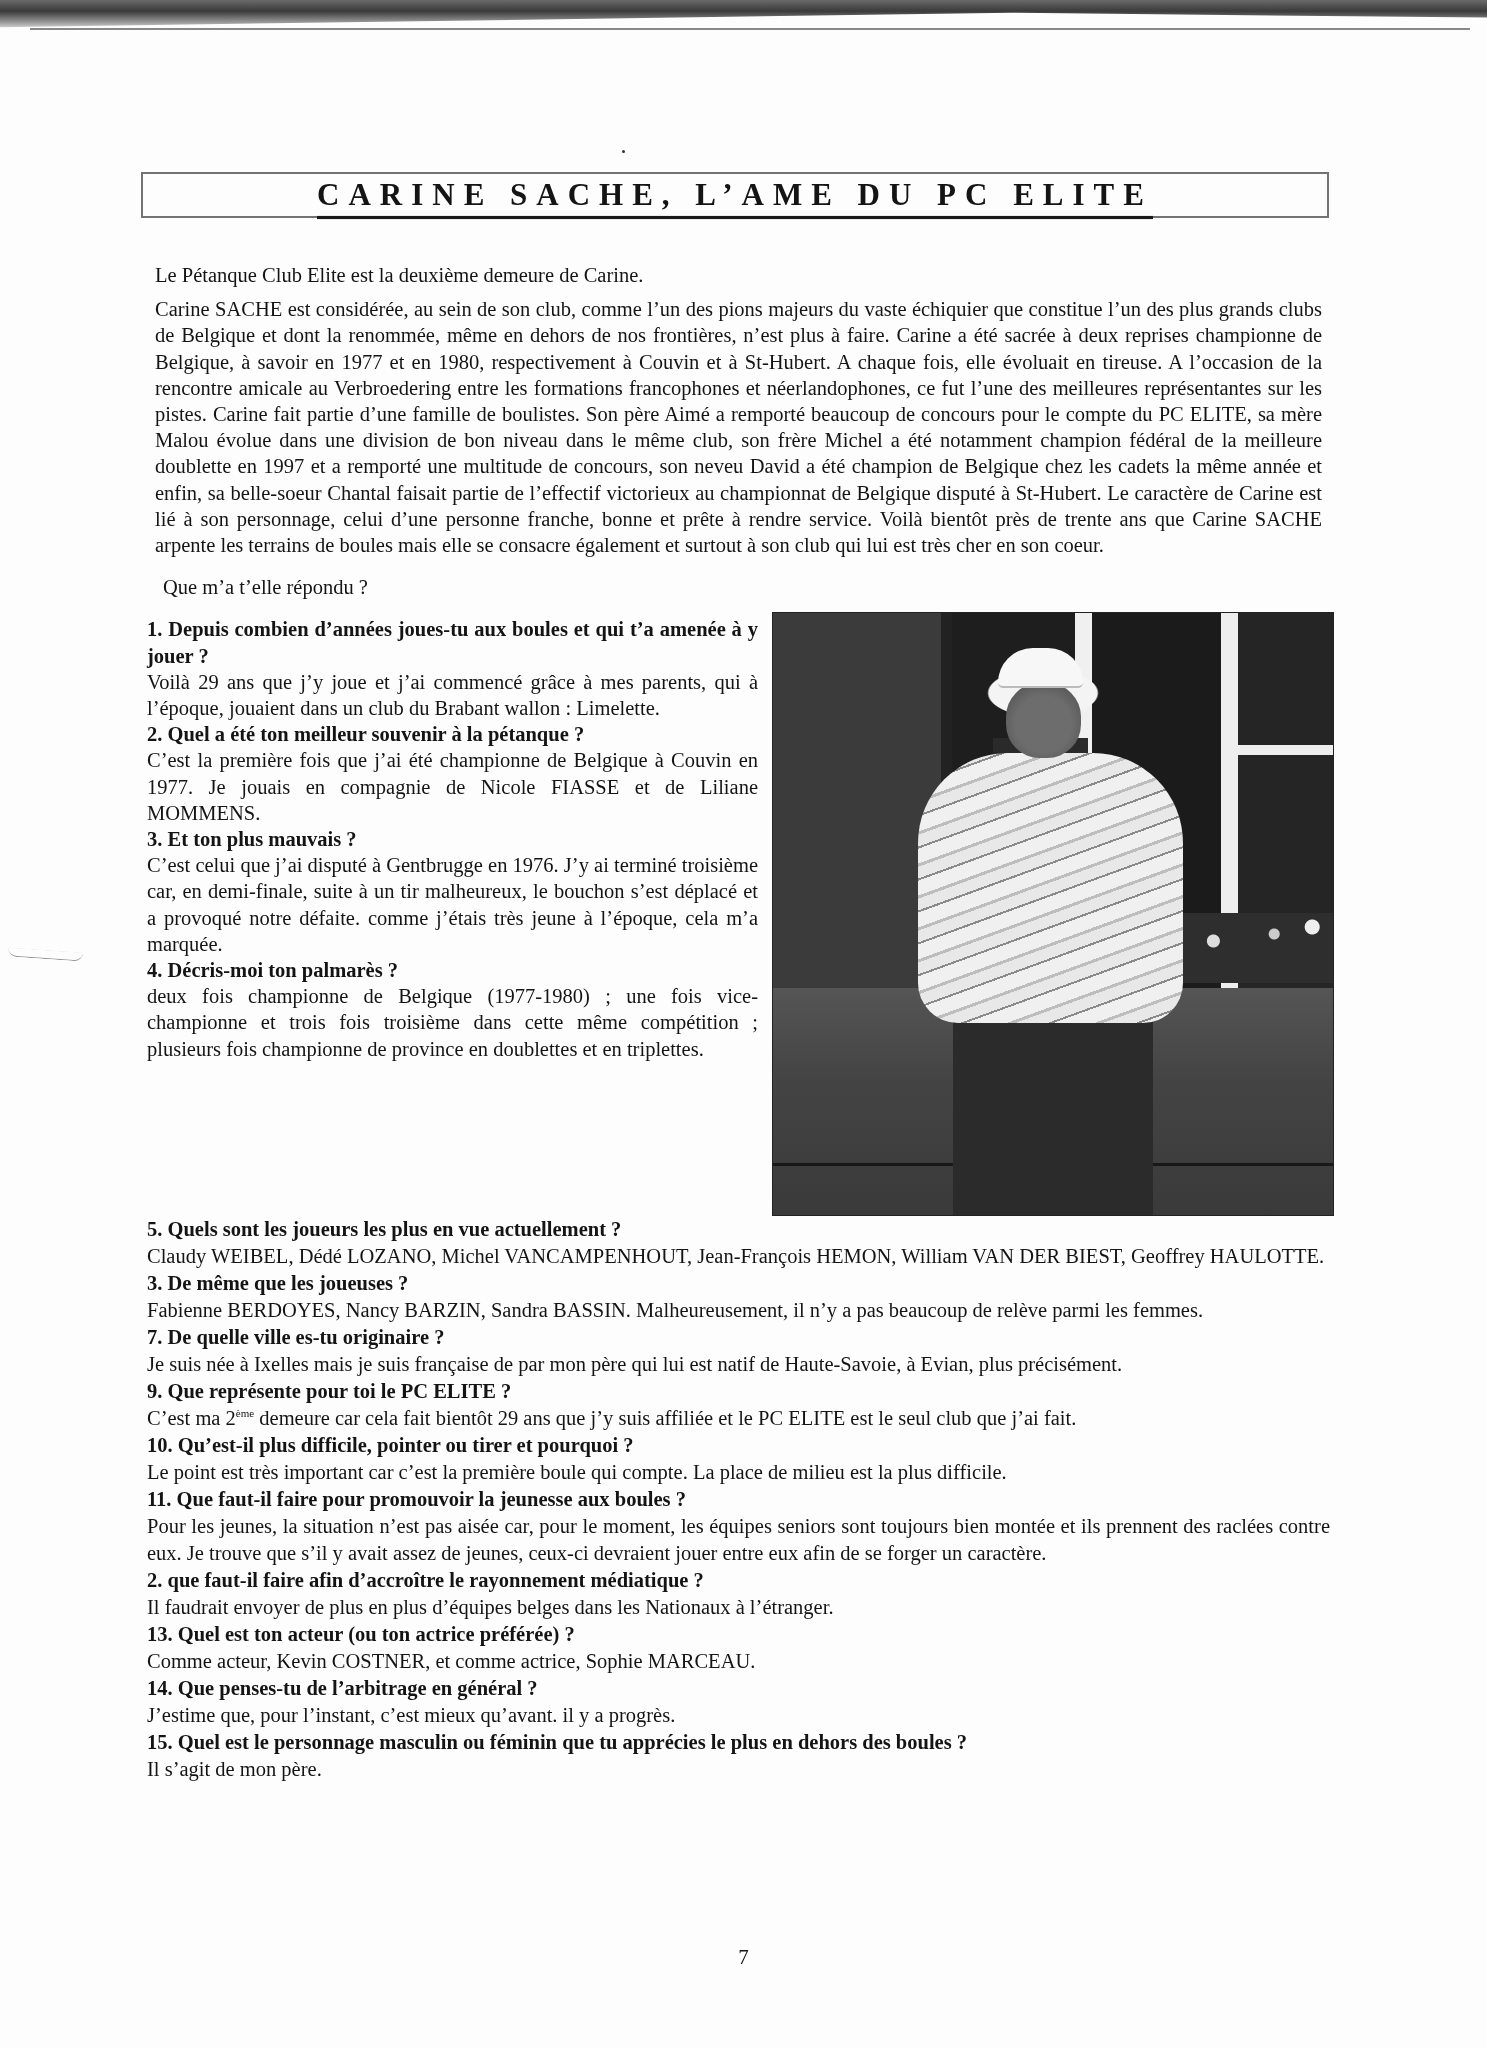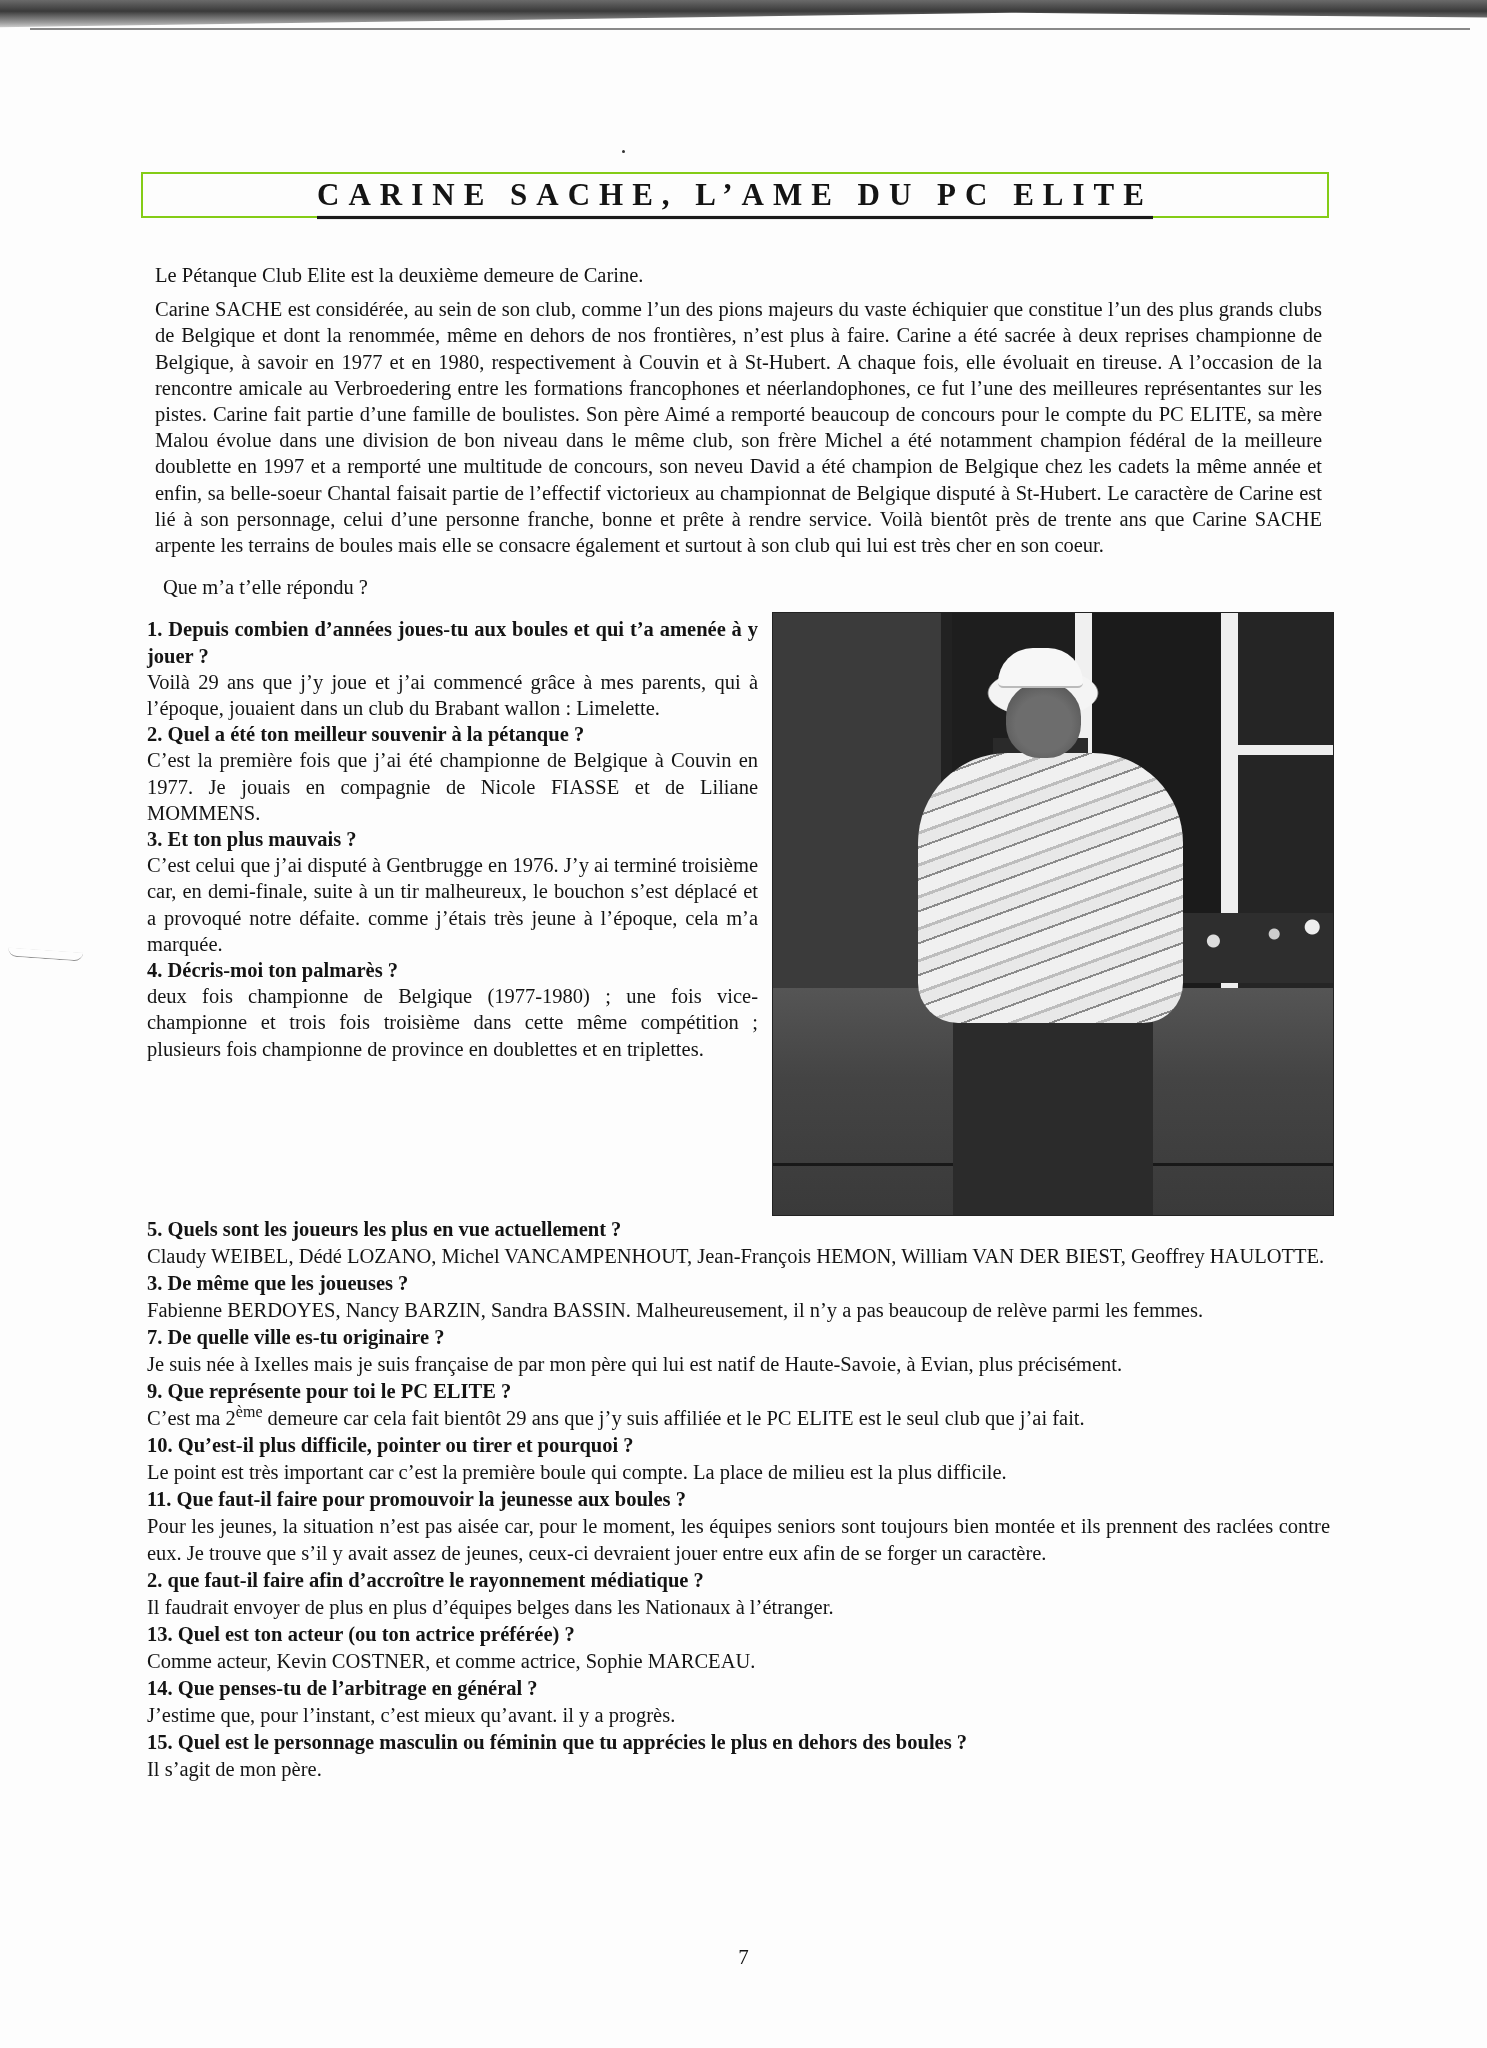--- a/index.html
+++ b/index.html
@@ -30,21 +30,21 @@
     opacity: 0.8;
   }
   .dot-mark {
     position: absolute; left: 622px; top: 150px; width: 3px; height: 3px;
     background: #333; border-radius: 50%;
   }
   .title-box {
     position: absolute;
     left: 141px; top: 172px;
     width: 1188px; height: 46px;
-    border: 2px solid #84cc16;
+    border: 2px solid #737373;
     box-sizing: border-box;
     text-align: center;
   }
   .title-text {
     display: inline-block;
     font-size: 31px;
     font-weight: bold;
     letter-spacing: 9px;
     line-height: 40px;
     margin-top: 1px;
@@ -140,21 +140,21 @@
     font-family: "Liberation Serif", "DejaVu Serif", serif;
     margin-top: 25px;
   }
   .full {
     clear: both;
   }
   .full .q, .full .a {
     font-size: 20.5px;
     line-height: 27px;
   }
-  sup { font-size: 16px; line-height: 0; }
+  sup { font-size: 11px; line-height: 0; }
   .page-number {
     position: absolute;
     left: 0; width: 1487px;
     top: 1945px;
     text-align: center;
     font-size: 21px;
   }
 </style>
 </head>
 <body>

